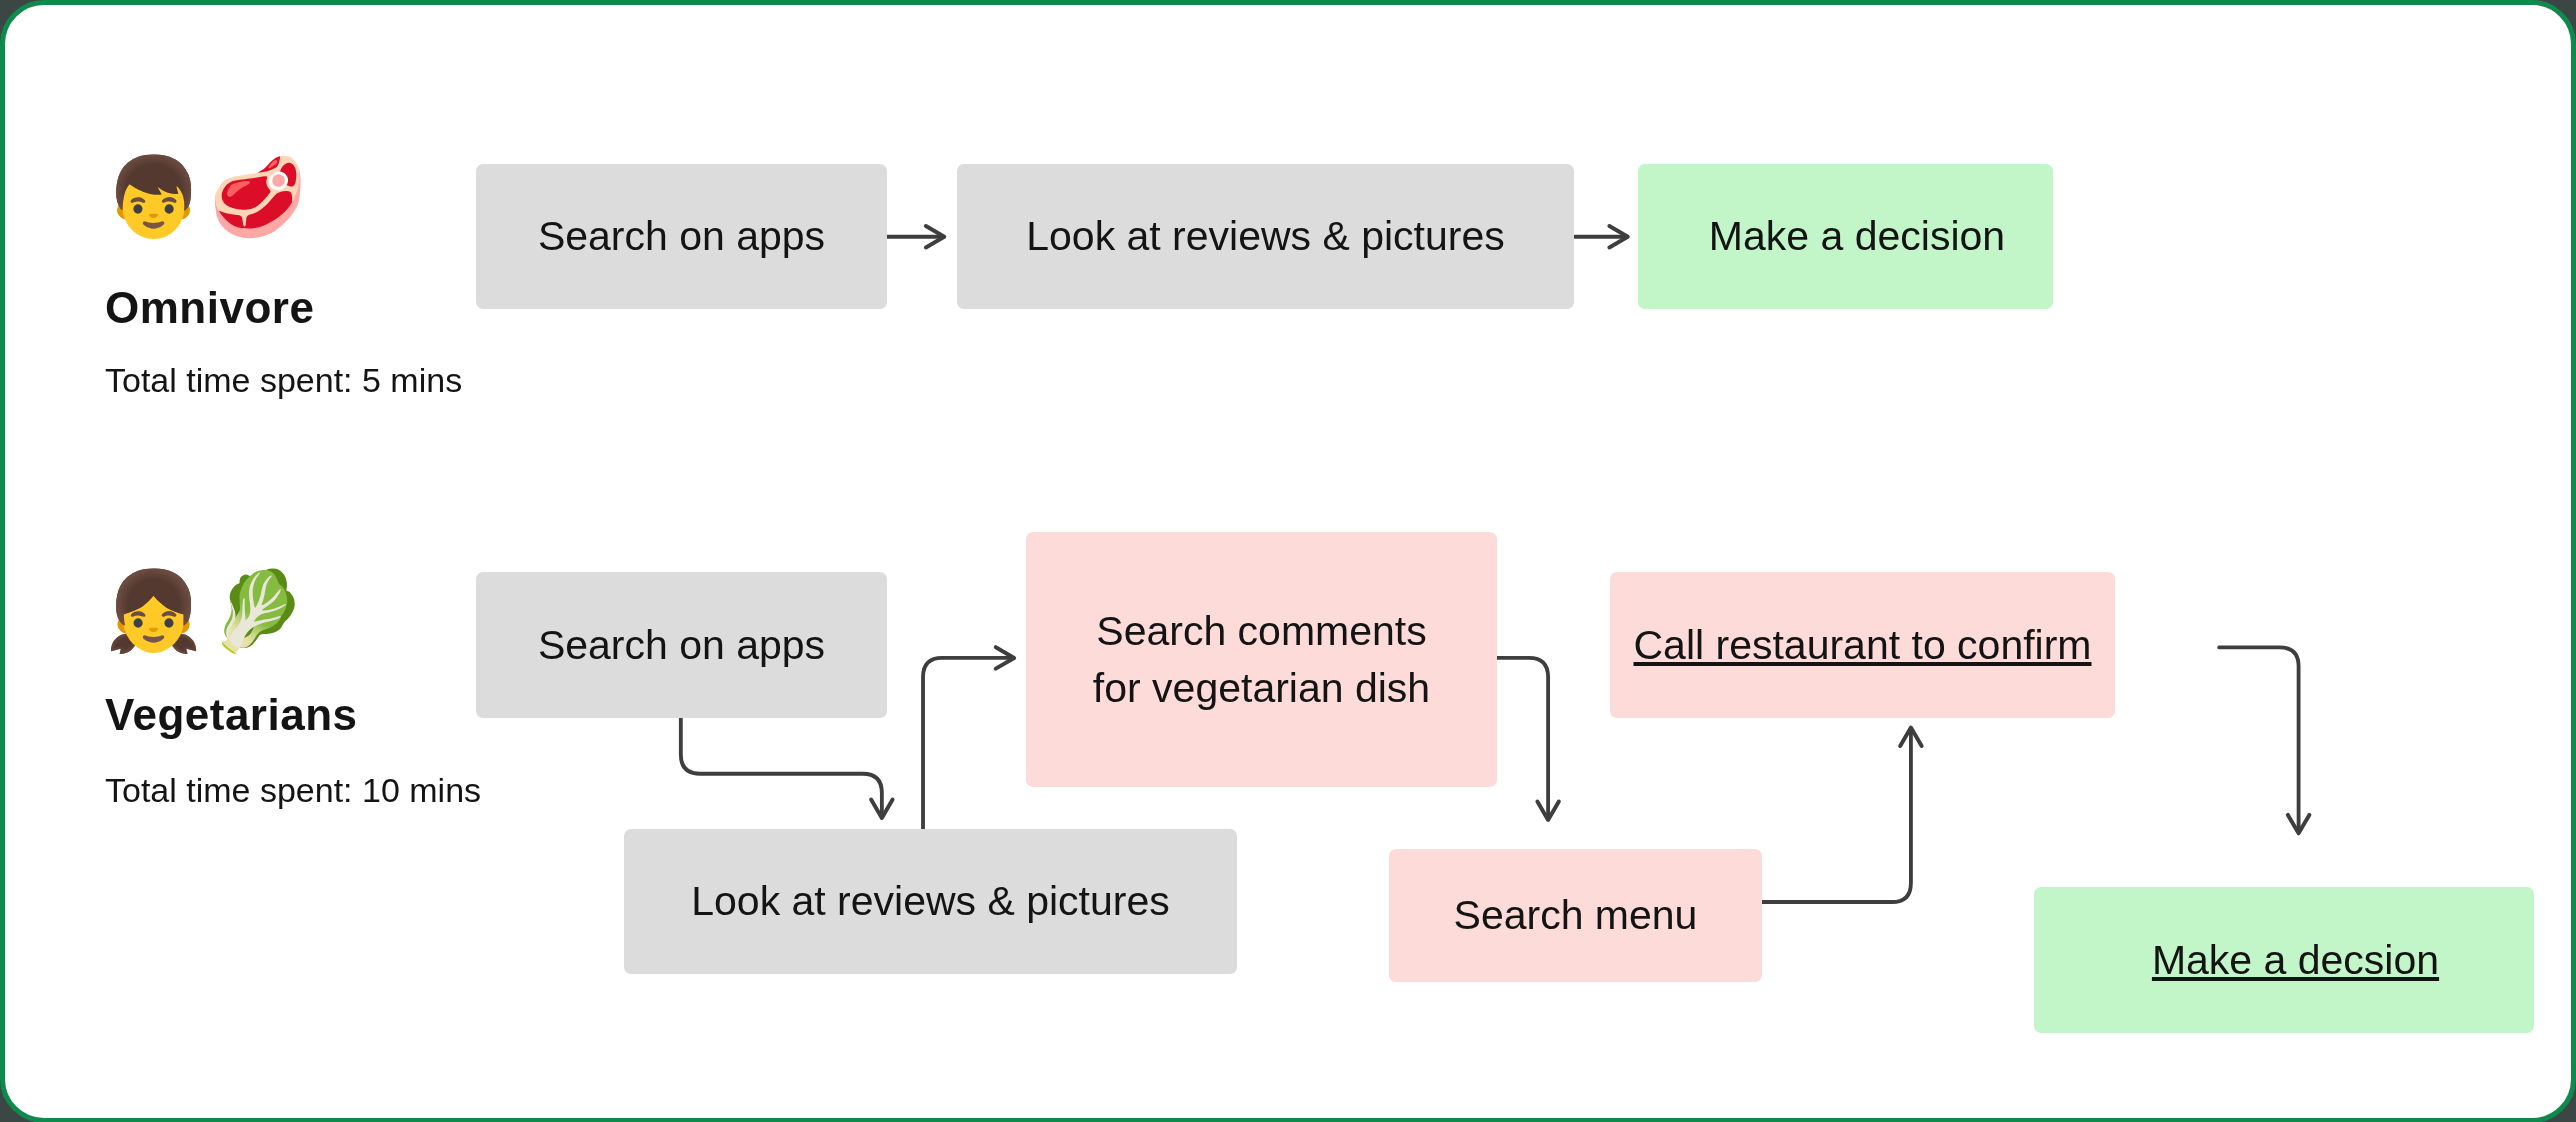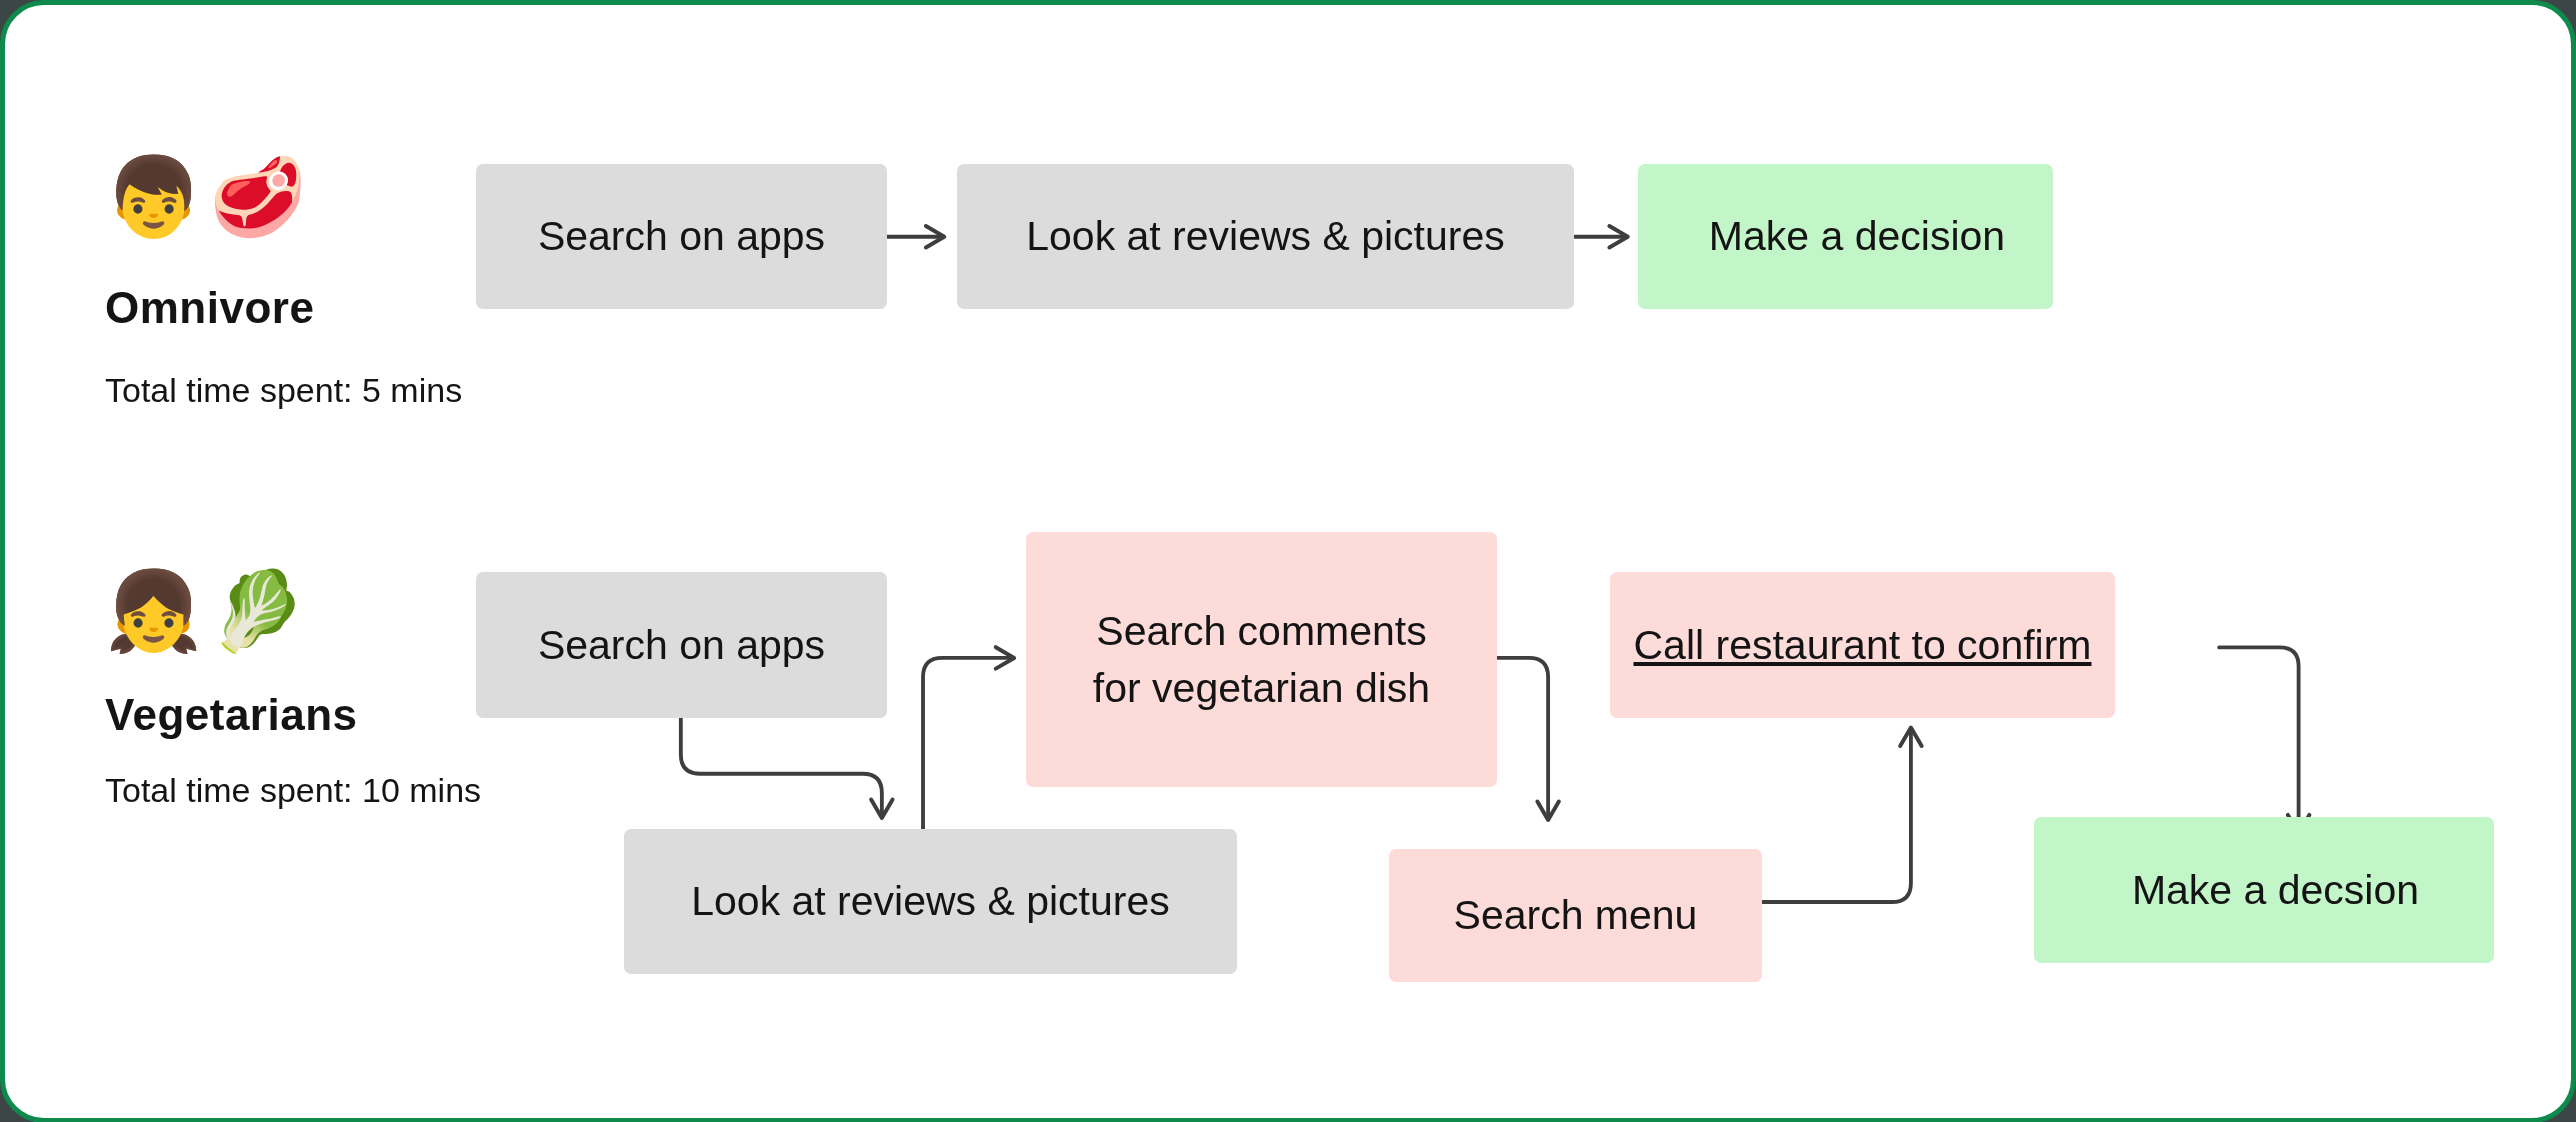--- a/index.html
+++ b/index.html
@@ -78,21 +78,21 @@
     stroke-linejoin:round;
   }
 </style>
 </head>
 <body>
 
 <div class="card">
 
   <div class="section-label emoji" style="top:153px;">👦🥩</div>
   <div class="section-label section-title" style="top:278px;">Omnivore</div>
-  <div class="section-label section-time" style="top:356px;margin-top:10px;">Total time spent: 5 mins</div>
+  <div class="section-label section-time" style="top:356px;">Total time spent: 5 mins</div>
 
   <div class="section-label emoji" style="top:567px;">👧🥬</div>
   <div class="section-label section-title" style="top:685px;">Vegetarians</div>
   <div class="section-label section-time" style="top:766px;">Total time spent: 10 mins</div>
 
   <svg class="edges" viewBox="0 0 2691 1173">
     <defs>
       <marker id="ah" markerWidth="8" markerHeight="8" viewBox="0 0 20 20" refX="14" refY="10" orient="auto" markerUnits="strokeWidth">
         <path class="ah" d="M4,3 L16,10 L4,17"></path>
       </marker>
@@ -109,16 +109,16 @@
   <div class="node default" style="left:471px;top:159px;width:411px;height:145px;">Search on apps</div>
   <div class="node default" style="left:952px;top:159px;width:617px;height:145px;">Look at reviews &amp; pictures</div>
   <div class="node success" style="left:1633px;top:159px;width:415px;height:145px;">Make a decision</div>
 
   <div class="node default" style="left:471px;top:567px;width:411px;height:146px;">Search on apps</div>
   <div class="node highlight" style="left:1021px;top:527px;width:471px;height:255px;">Search comments
 for vegetarian dish</div>
   <div class="node default" style="left:619px;top:824px;width:613px;height:145px;">Look at reviews &amp; pictures</div>
   <div class="node highlight" style="left:1384px;top:824px;width:373px;height:133px;margin-top:20px;">Search menu</div>
   <div class="node highlight" style="left:1605px;top:567px;width:505px;height:146px;text-decoration:underline;">Call restaurant to confirm</div>
-  <div class="node success" style="left:2029px;top:812px;width:460px;height:146px;">Make a decsion</div>
+  <div class="node success" style="left:2029px;top:882px;width:500px;height:146px;text-decoration:underline;">Make a decsion</div>
 
 </div>
 
 
 </body></html>

